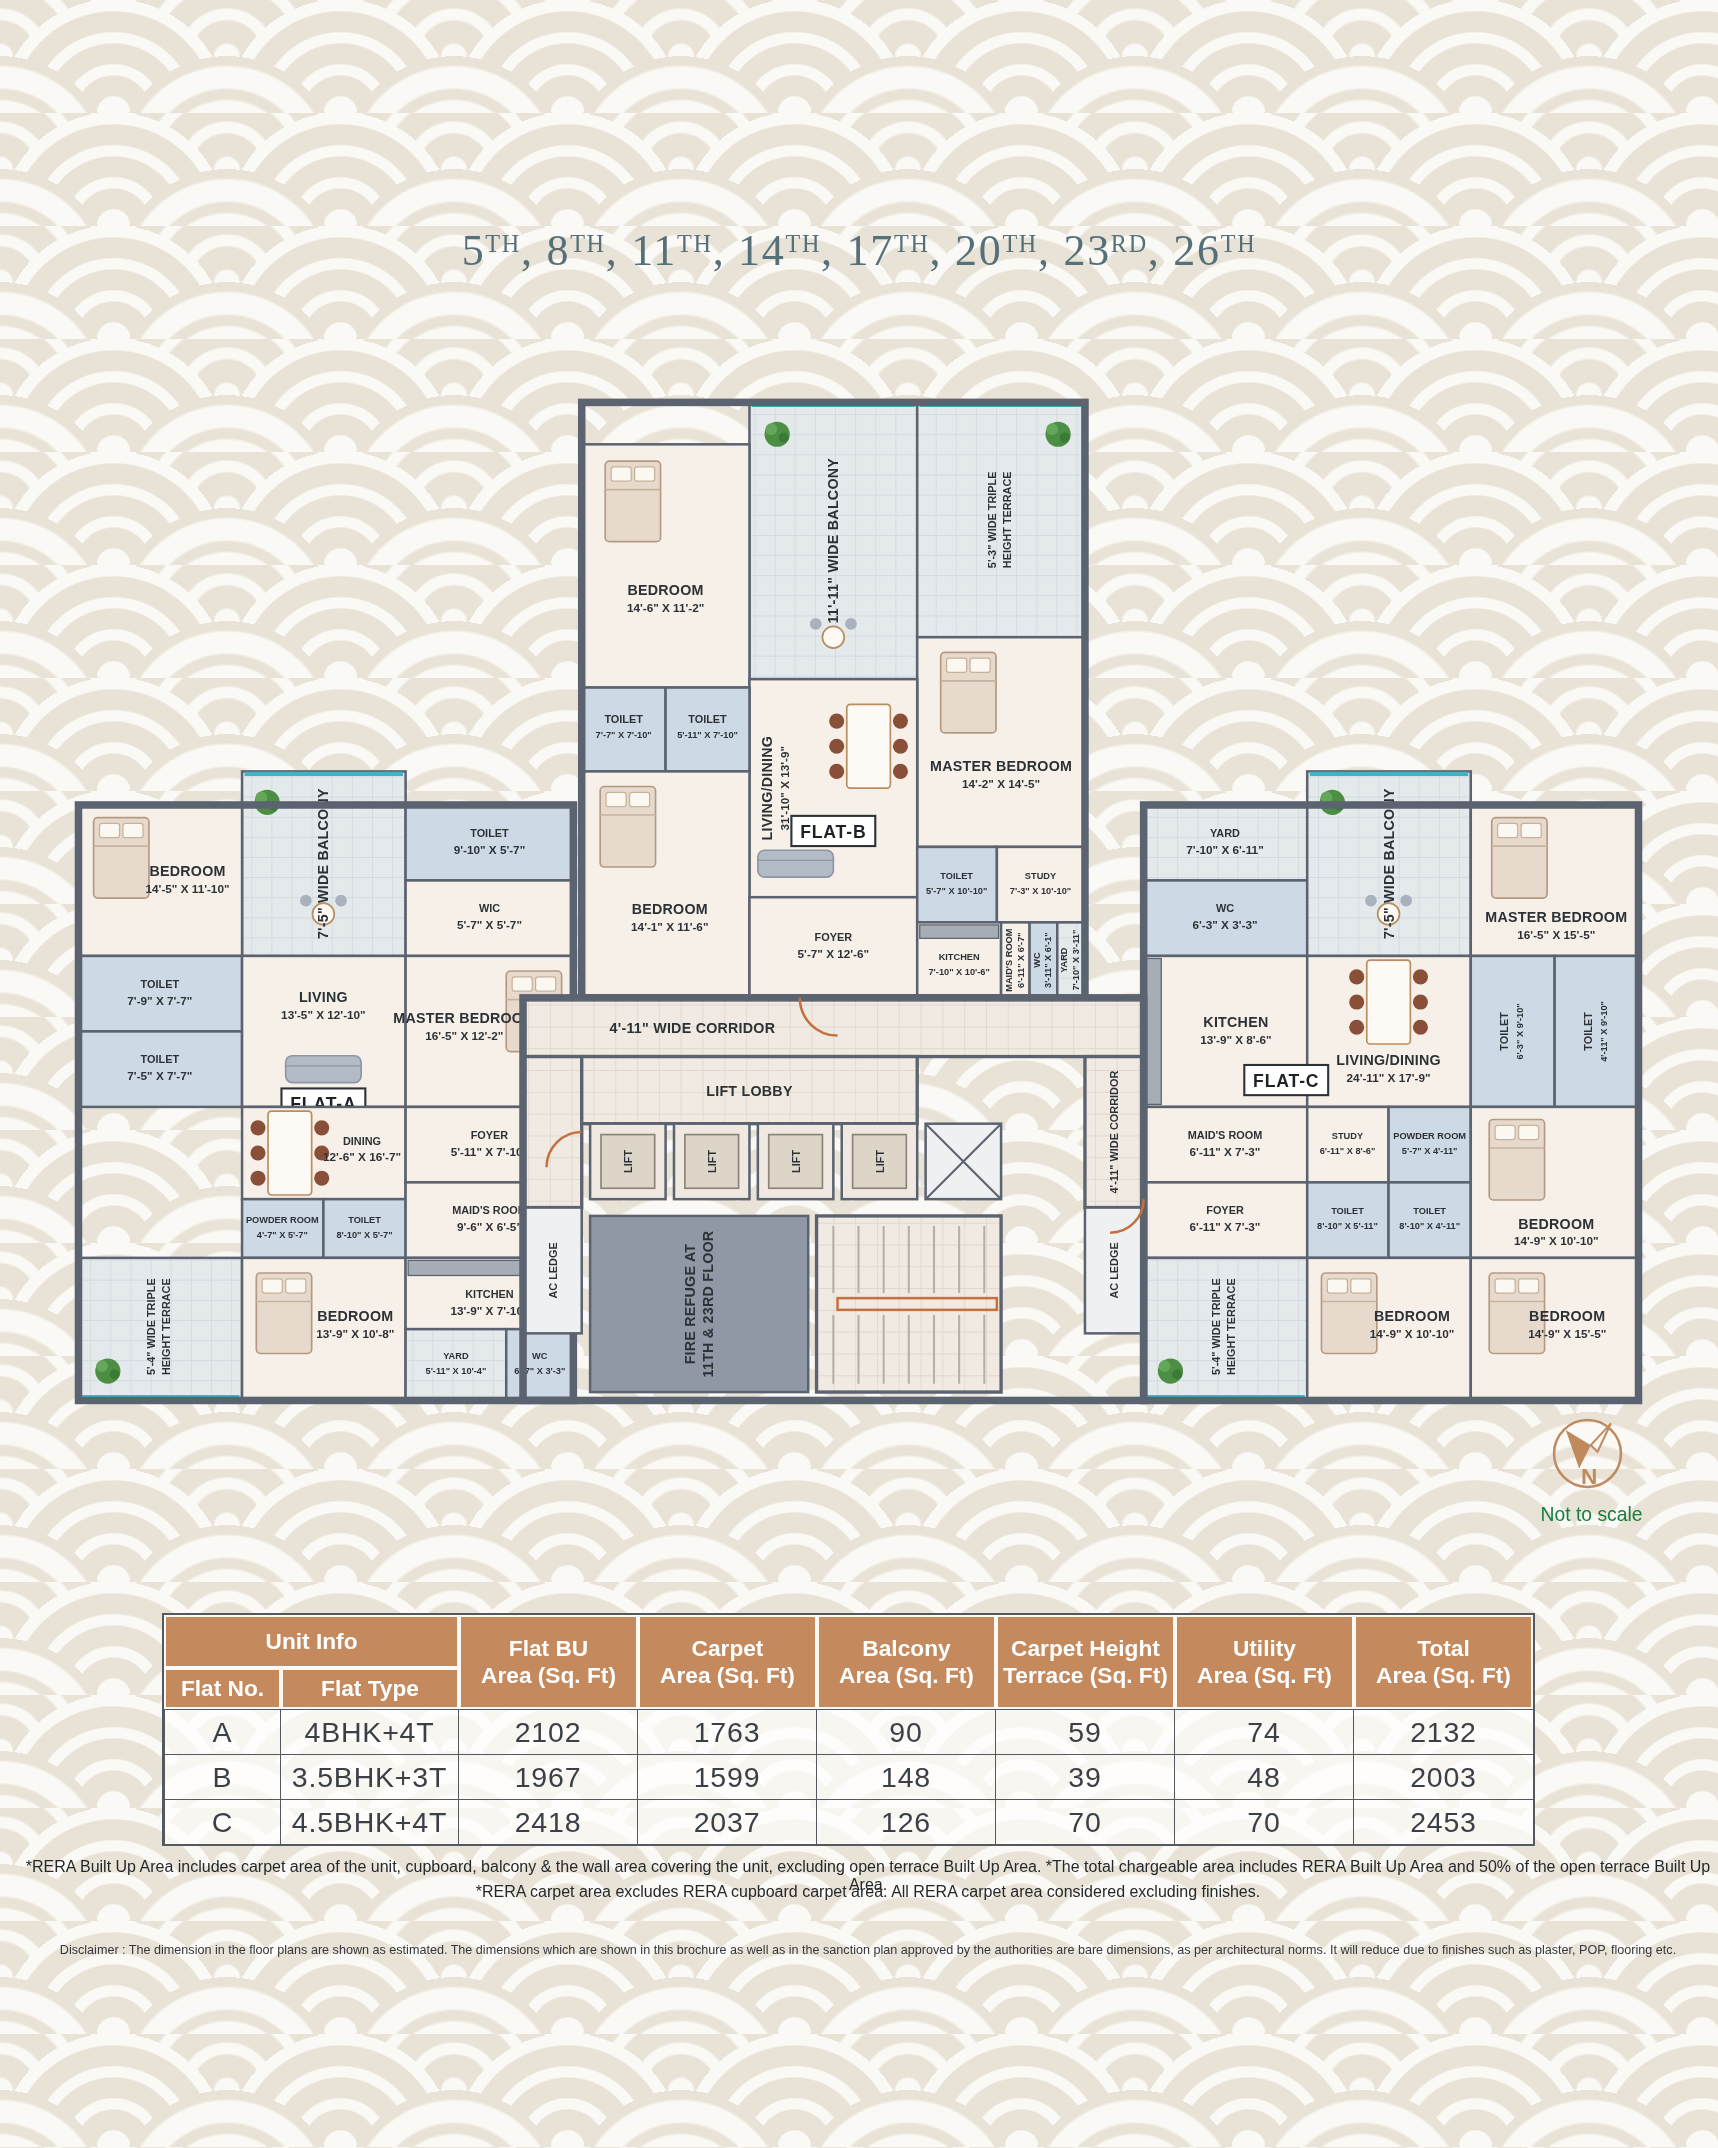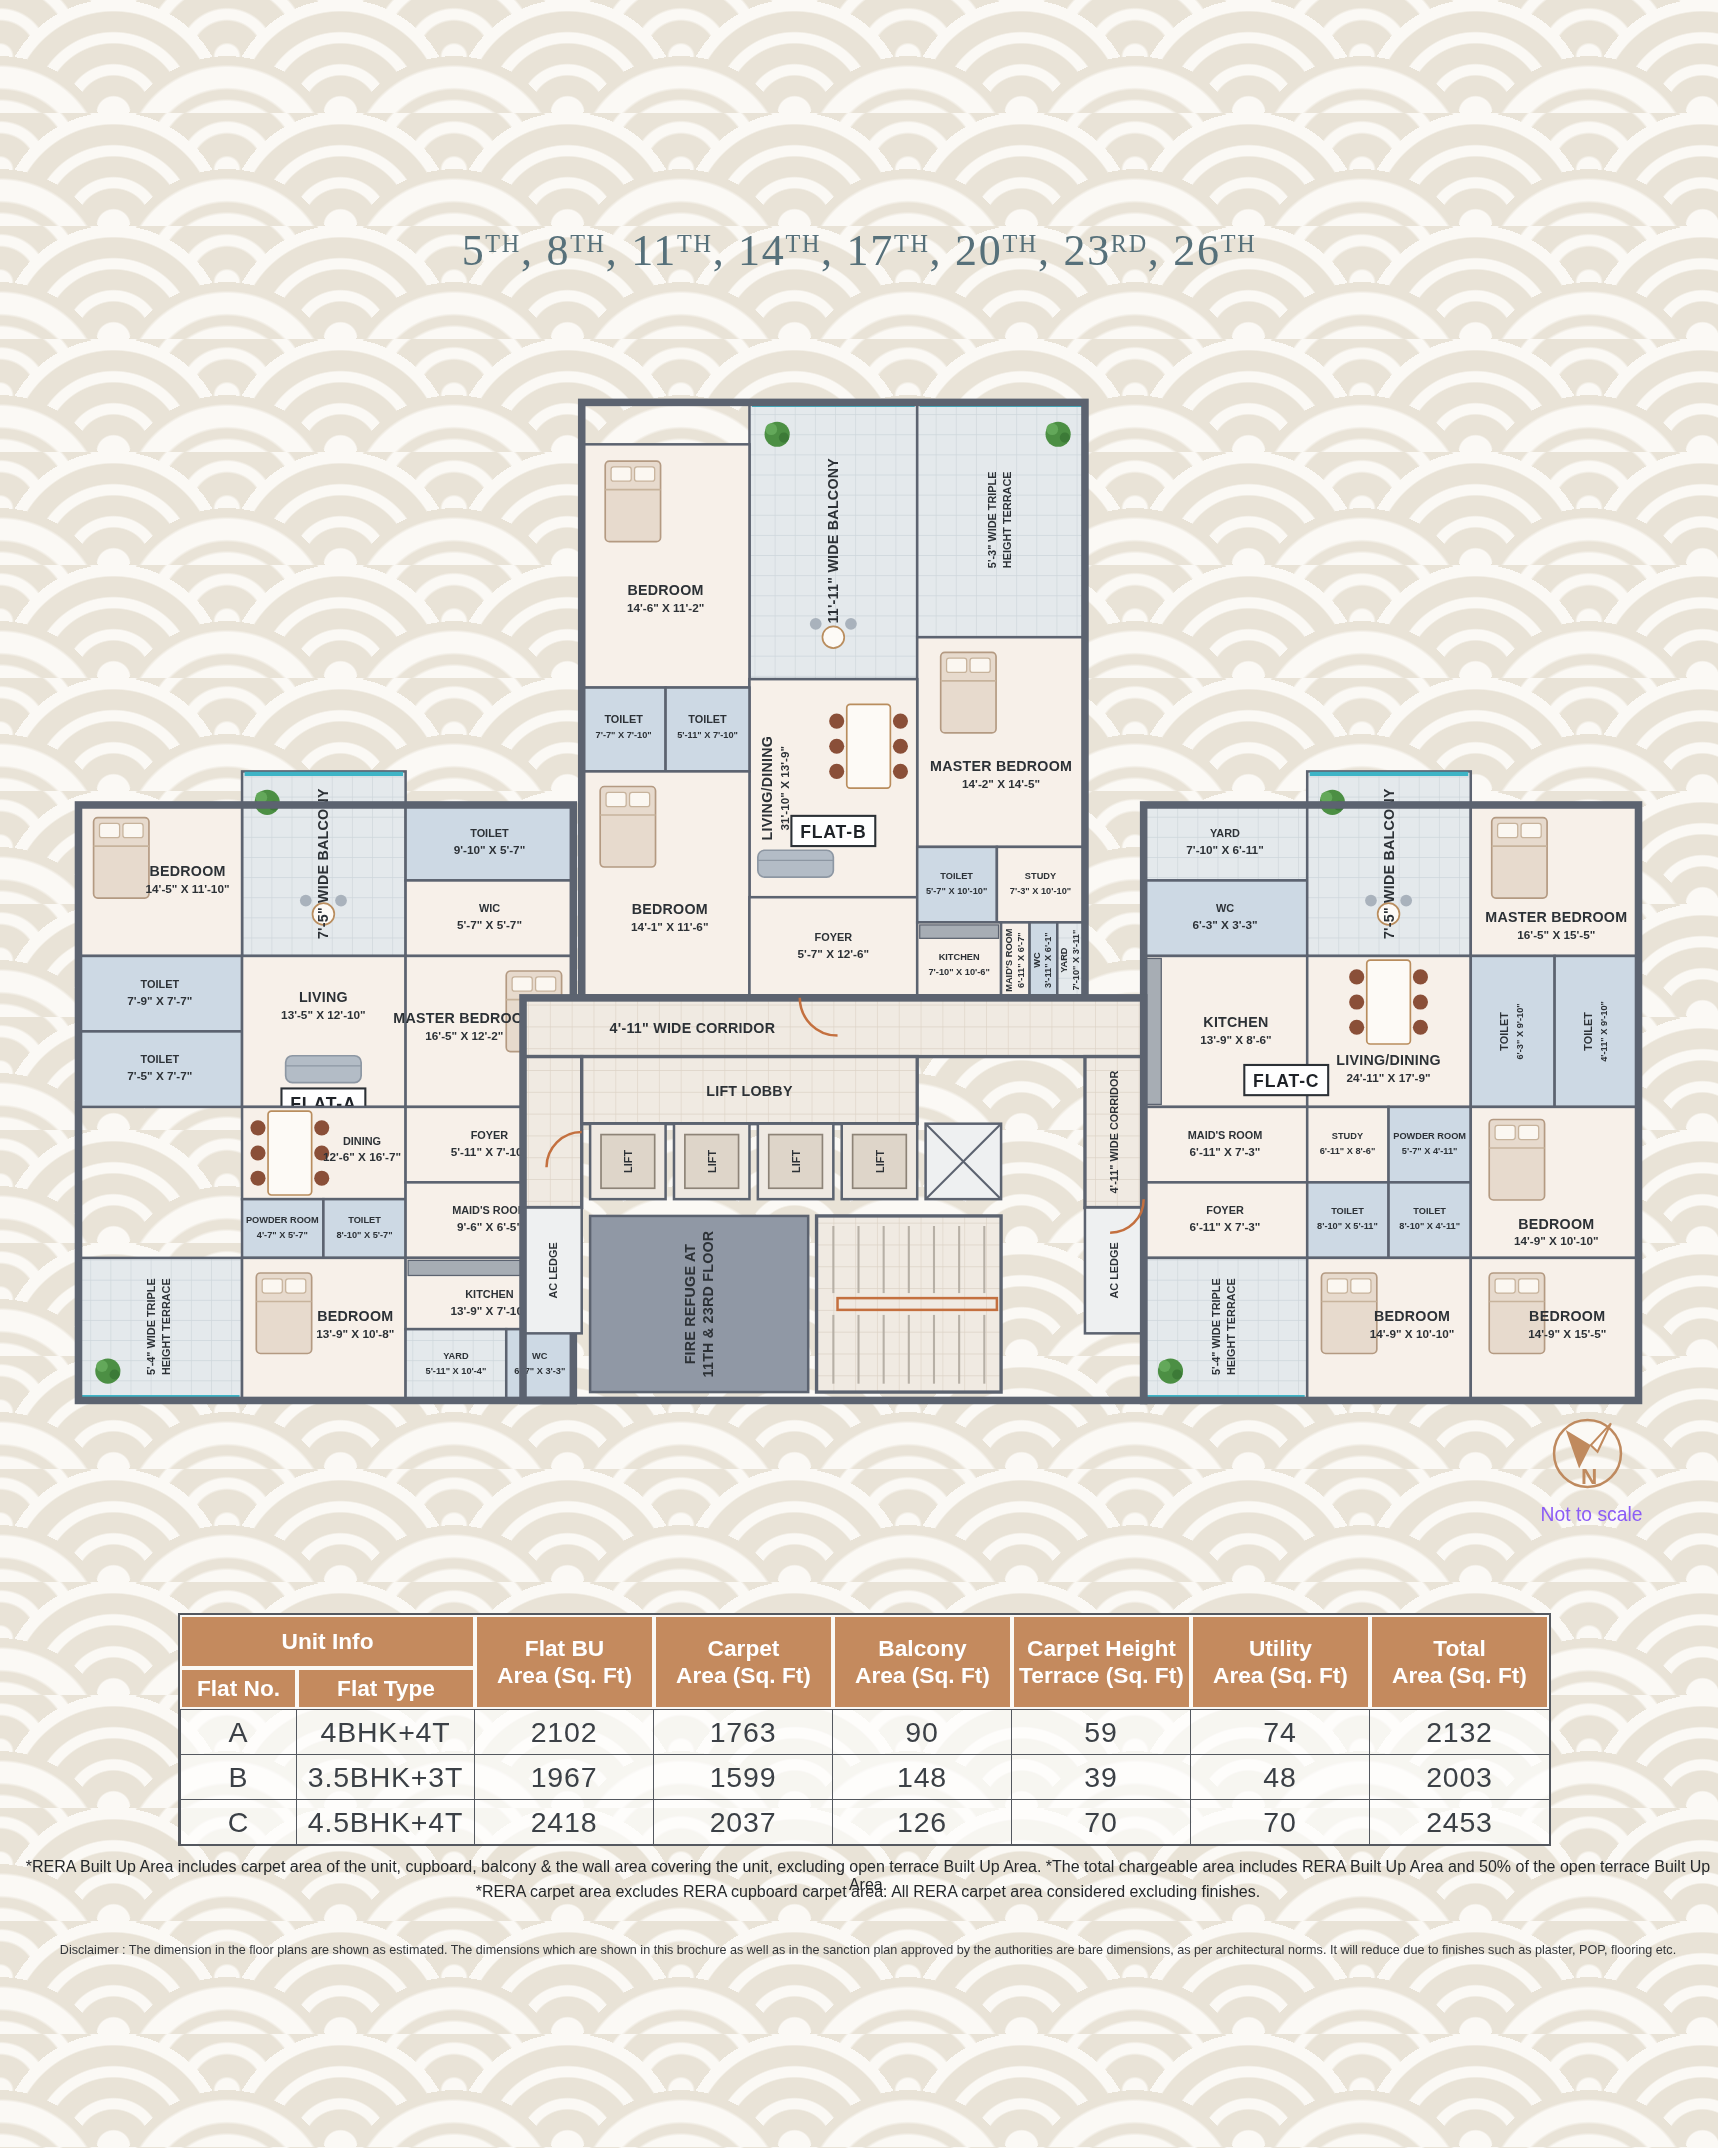--- a/index.html
+++ b/index.html
@@ -37,24 +37,24 @@
   .door{fill:none;stroke:#c4703f;stroke-width:3}
   .teal{stroke:#3eb4c6;stroke-width:5}
   .step{stroke:#b7b0a6;stroke-width:2.5}
   .xh{stroke:#5c6370;stroke-width:2.5}
   .patio{fill:#fdfaf6;stroke:#b98d5e;stroke-width:2}
   .chair{fill:#a9b2bc}
 
   
   .compass{position:absolute;left:1537px;top:1410px;width:101px;height:92px;}
   text.cN{font:700 27px "Liberation Sans",sans-serif;fill:#c08a5e;text-anchor:middle}
-  .scale-note{position:absolute;left:1520px;top:1504px;width:143px;text-align:center;font-size:19.3px;color:#8b5cf6;}
+  .scale-note{position:absolute;left:1520px;top:1504px;width:143px;text-align:center;font-size:19.3px;color:#15803d;}
 
   
-  .table-wrap{position:absolute;left:178px;top:1613px;width:1369px;border:2.5px solid #54585f;background:rgba(255,255,255,.25);}
+  .table-wrap{position:absolute;left:162px;top:1613px;width:1369px;border:2.5px solid #54585f;background:rgba(255,255,255,.25);}
   table{width:100%;border-collapse:separate;border-spacing:0;table-layout:fixed;}
   th{background:#c48a5e;color:#fff;font-weight:700;font-size:22.7px;text-align:center;border:2.5px solid #fbf9f5;padding:5px 1.7px;}
   th.h1{height:39px}
   td{border-right:1.7px solid #54585f;border-bottom:1.7px solid #54585f;background:rgba(255,255,255,.55);
      color:#3b4046;font-size:28.5px;text-align:center;height:42px;letter-spacing:0.8px;}
   tbody tr td:first-child{border-left:1.7px solid #54585f;}
   tbody tr:last-child td{border-bottom:none}
   tbody tr td:last-child{border-right:none}
   tbody tr:first-child td{border-top:1.7px solid #54585f;}
 

